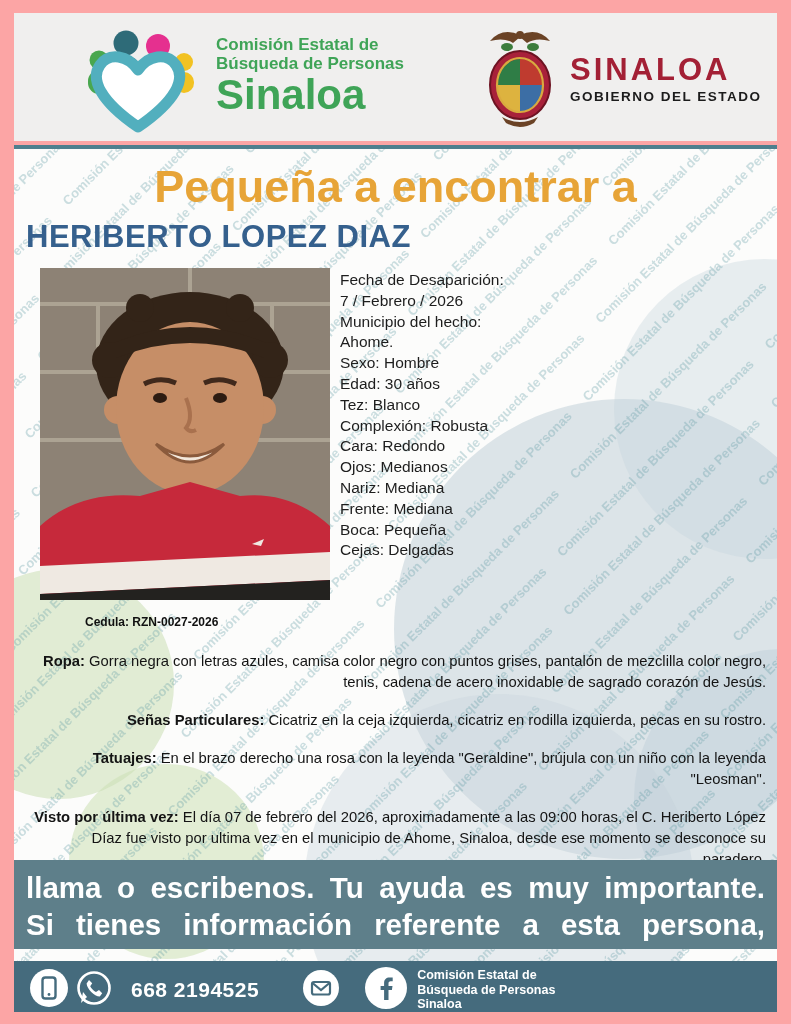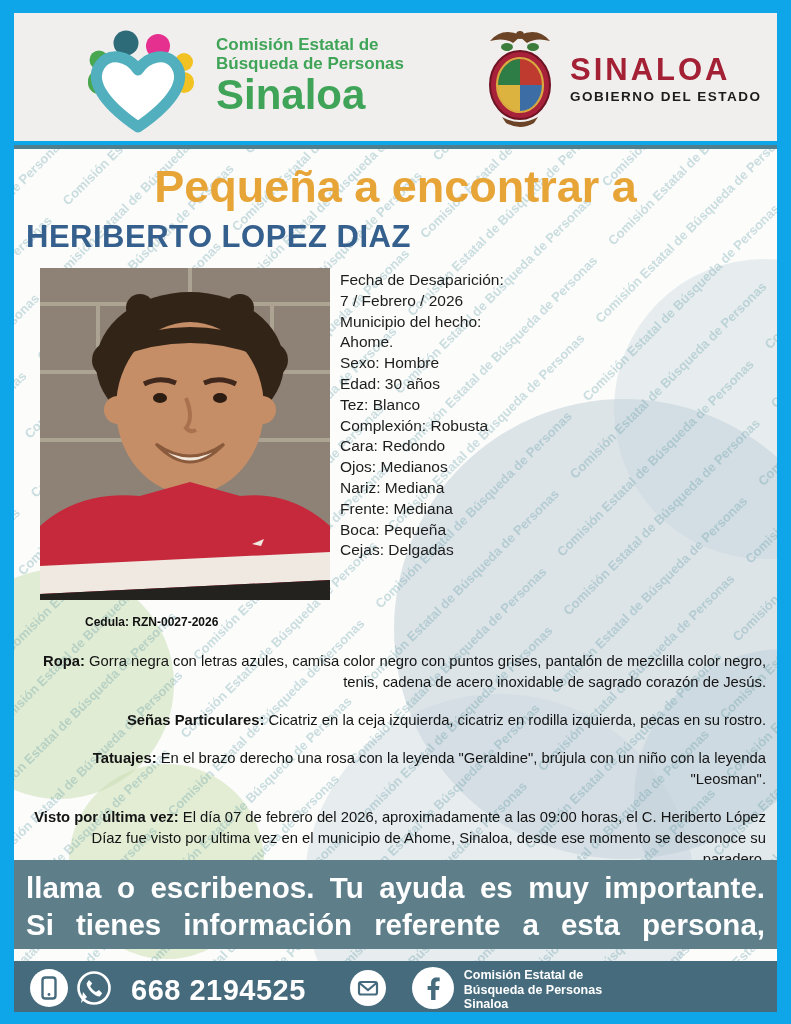--- a/index.html
+++ b/index.html
@@ -1,16 +1,16 @@
 <!DOCTYPE html>
 <html><head>
 <meta charset="utf-8">
 <style>
   html,body{margin:0;padding:0;background:#ffffff;}
-  #page{position:relative;width:791px;height:1024px;background:#0ea5e9;overflow:hidden;
+  #page{position:relative;width:791px;height:1024px;background:#fca5a5;overflow:hidden;
         font-family:"Liberation Sans",sans-serif;}
 
   
   .header{position:absolute;left:14px;top:13px;width:763px;height:128px;background:#f0efee;}
   .logo-left{position:absolute;left:58px;top:10px;display:flex;align-items:flex-start;}
   .logo-left-text{margin-left:12px;padding-top:12px;}
   .org-line{color:#3fa457;font-weight:bold;font-size:17px;line-height:19px;}
   .org-name{color:#3fa457;font-weight:bold;font-size:42px;line-height:42px;margin-top:1px;}
   .logo-right{position:absolute;left:468px;top:12px;display:flex;align-items:center;}
   .logo-right-text{margin-left:12px;}
@@ -53,21 +53,21 @@
 
   
   .banner{position:absolute;left:0;top:711px;width:763px;height:89px;background:#5e7f8a;
           box-sizing:border-box;padding:9px 12px 0 12px;}
   .banner-line{color:#ffffff;font-weight:bold;font-size:29.5px;line-height:37px;
                text-align:justify;text-align-last:justify;}
 
   
   .contactbar{position:absolute;left:0;top:812px;width:763px;height:58px;background:#456b7d;
               display:flex;align-items:center;color:#ffffff;}
-  .phone-number{font-size:29px;font-weight:bold;margin-left:18px;letter-spacing:.5px;}
+  .phone-number{font-size:21px;font-weight:bold;margin-left:18px;letter-spacing:.5px;}
   .email{font-size:18px;font-weight:bold;margin-left:12px;}
   .fb-text{font-size:12.5px;line-height:14.5px;font-weight:bold;margin-left:10px;}
   .ic{flex:0 0 auto;}
 </style>
 </head>
 <body>
 
 <div id="page">
 
   <div class="header">

